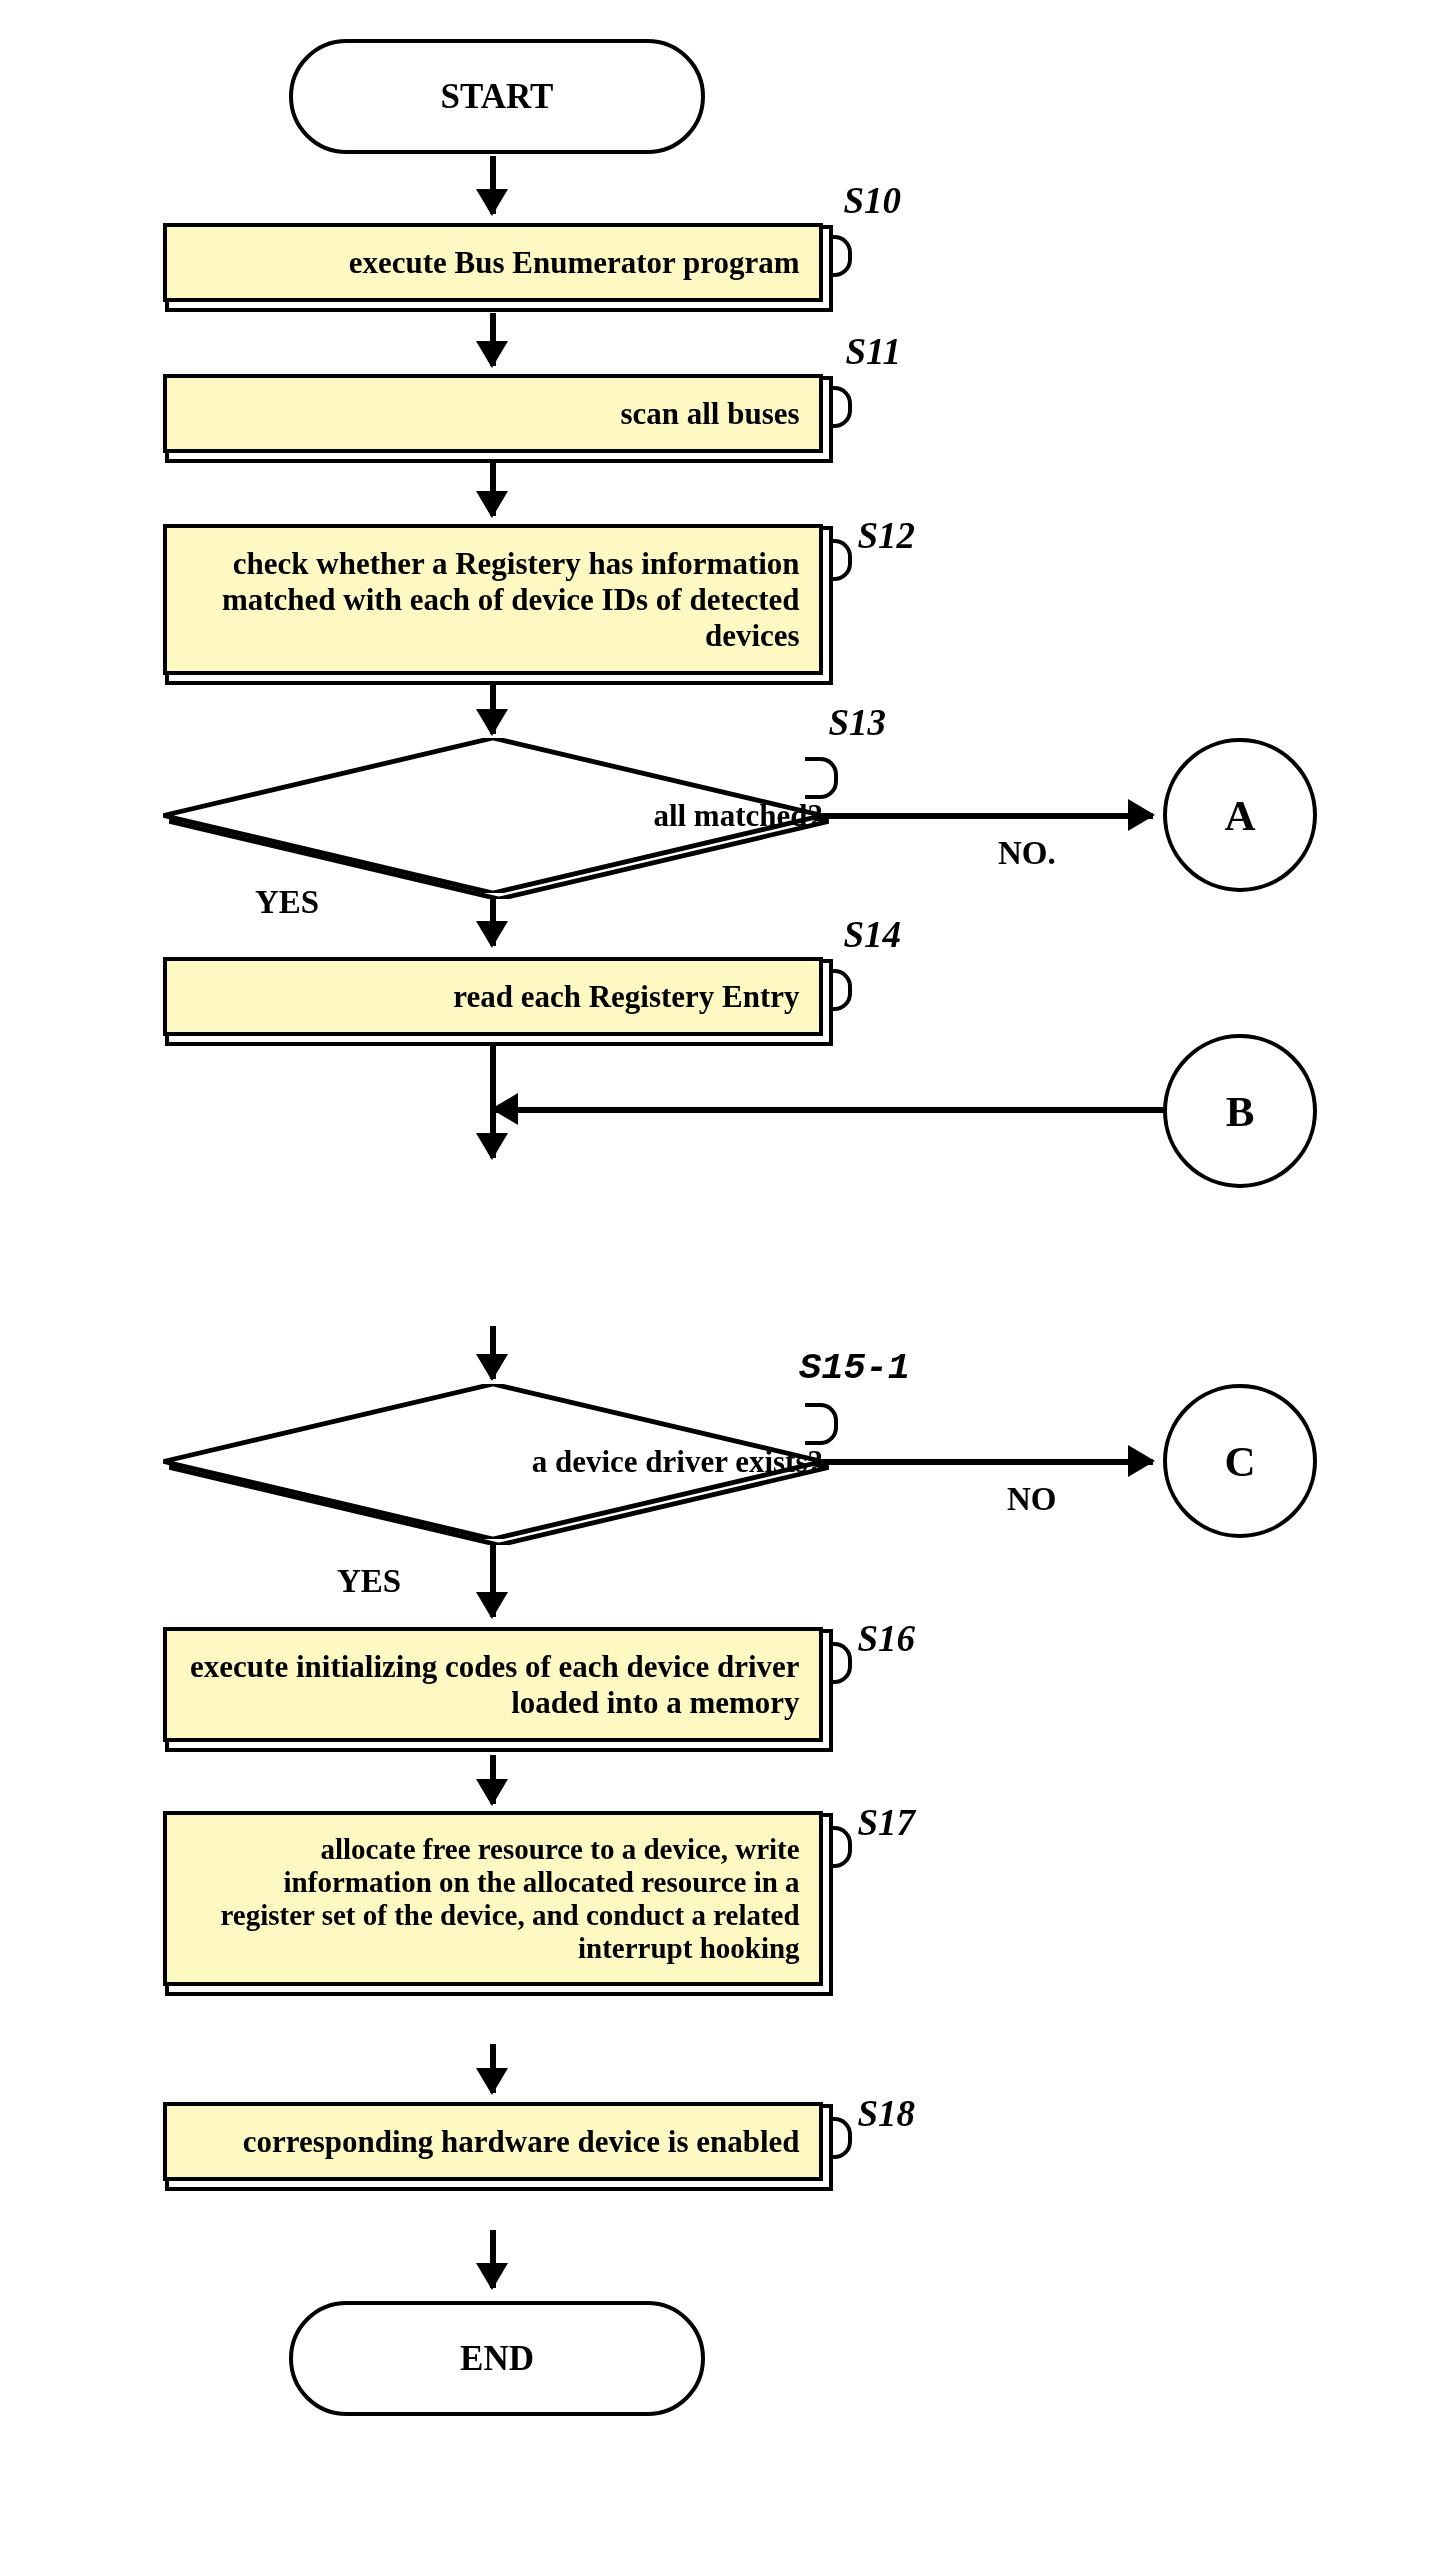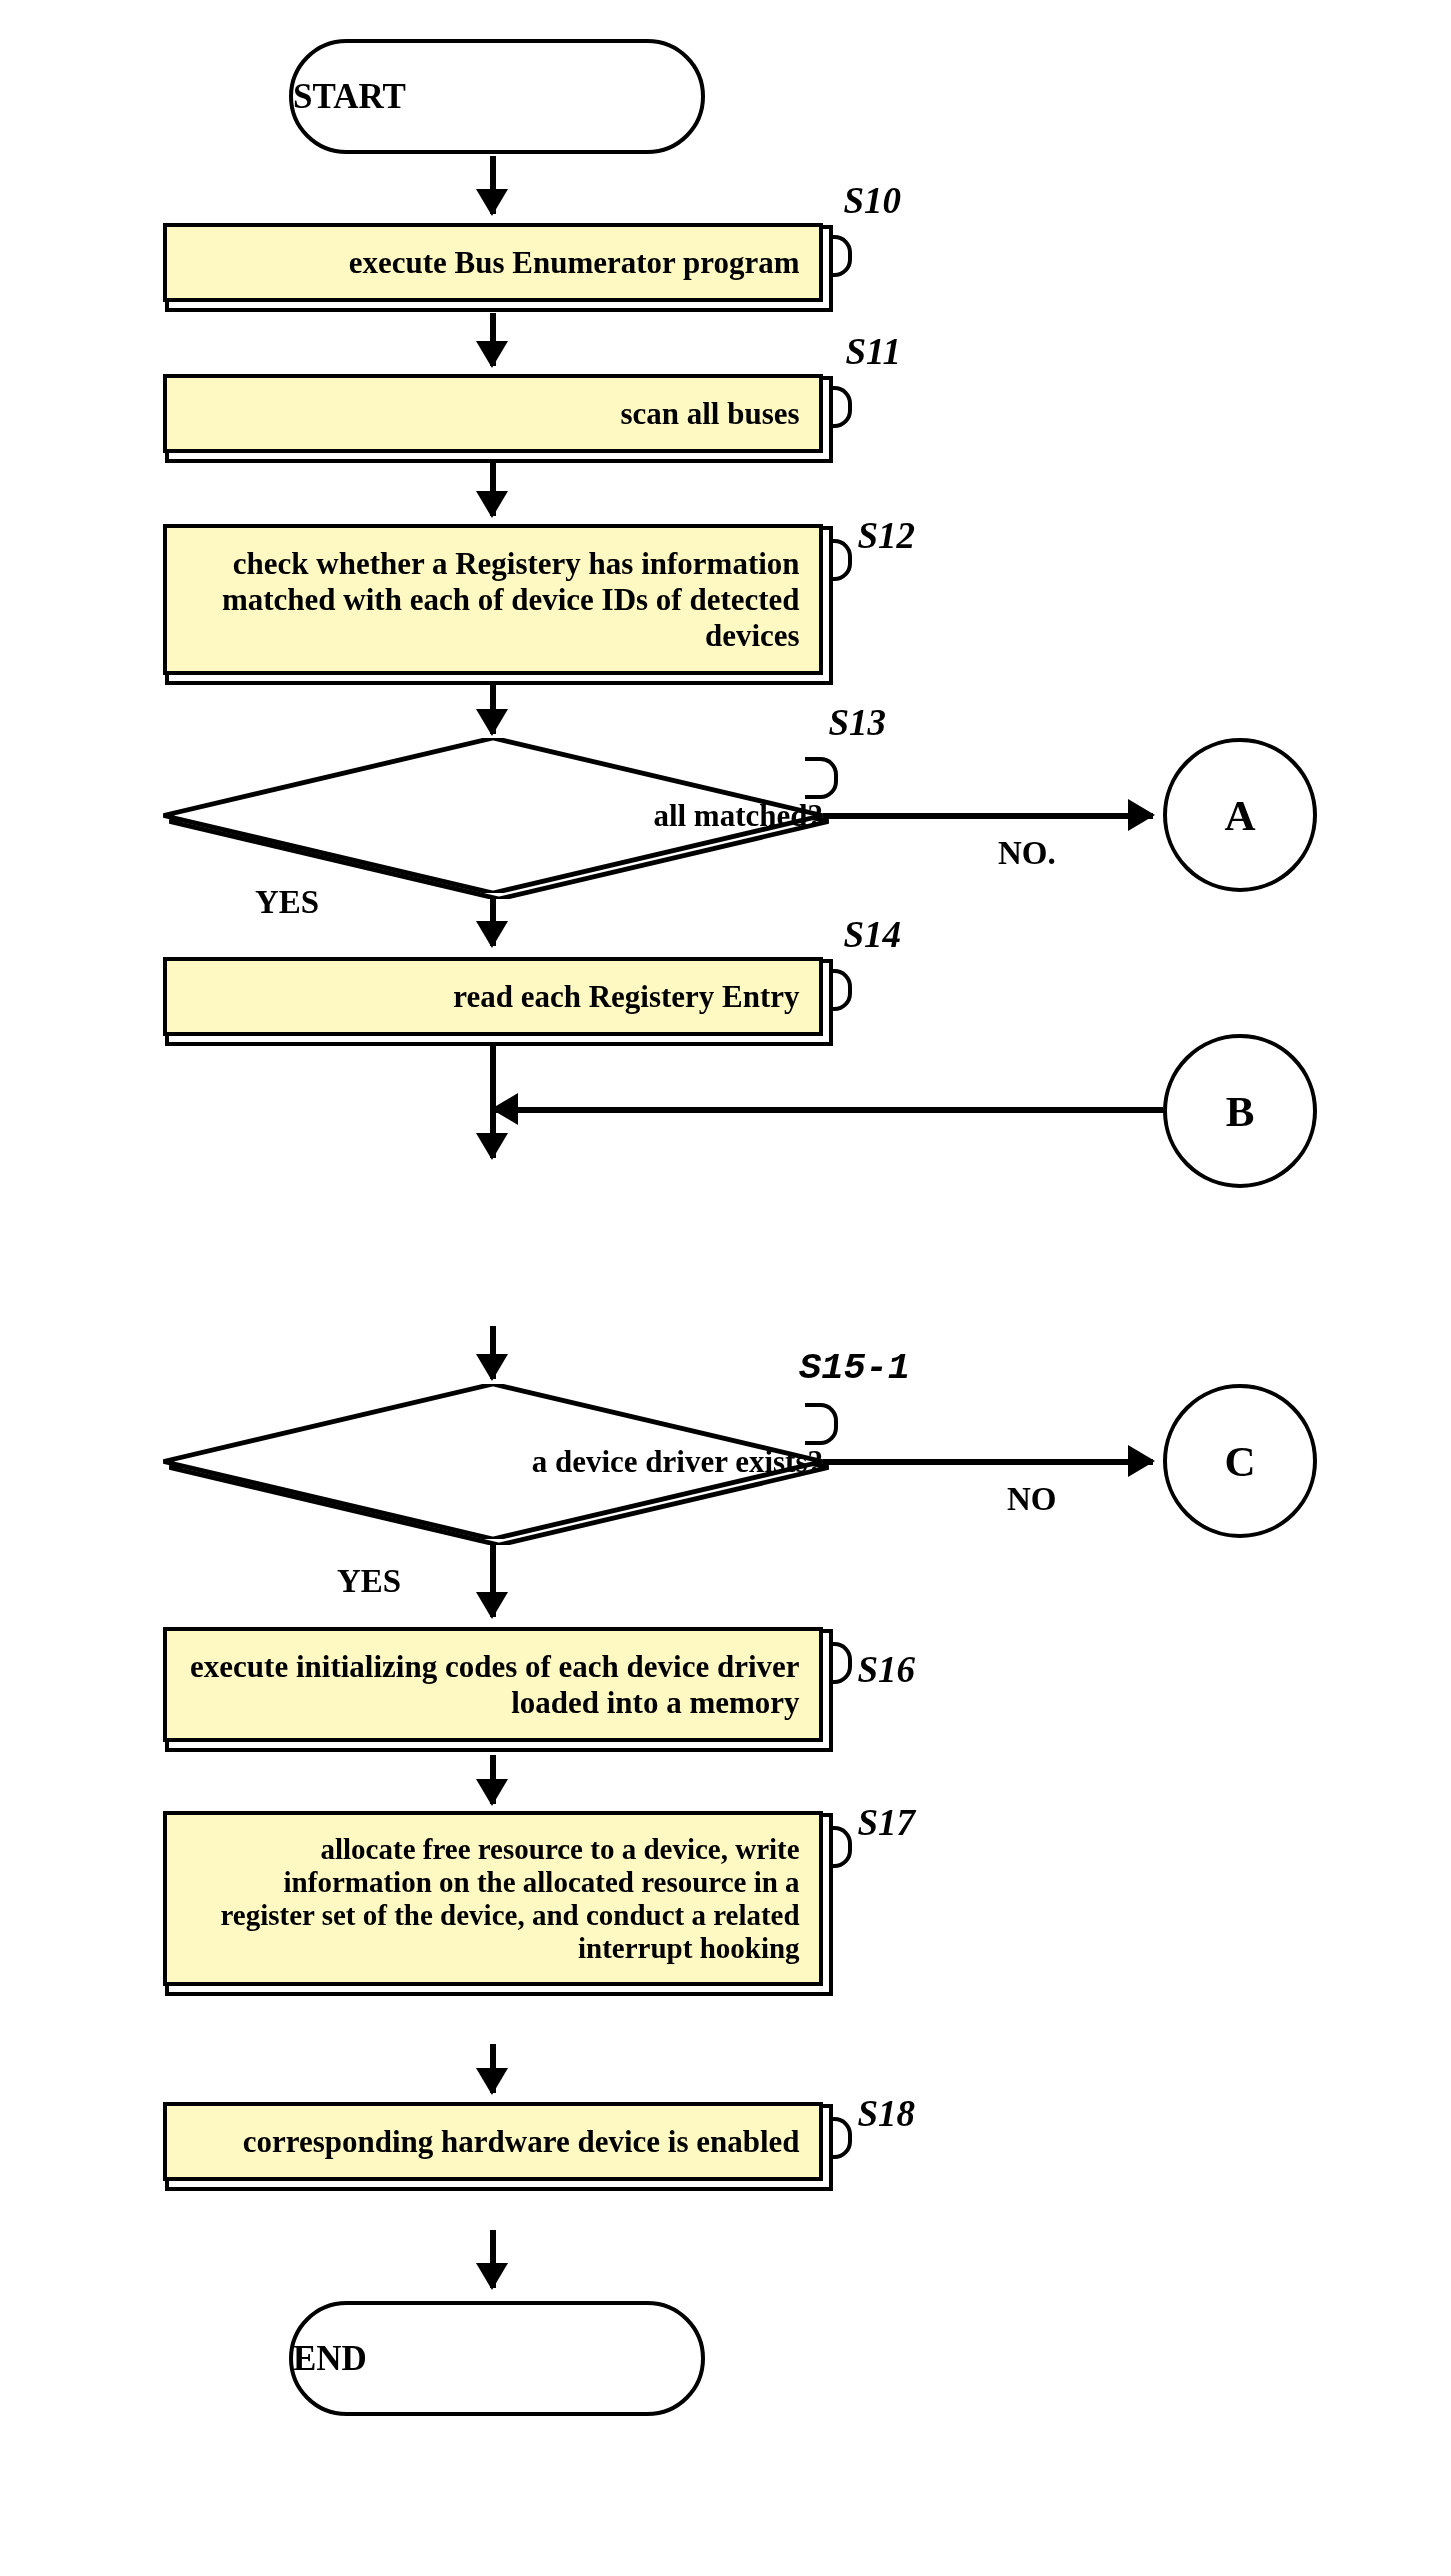--- a/index.html
+++ b/index.html
@@ -14,20 +14,21 @@
     margin: 0 auto;
   }
   .terminator {
     width: 408px;
     height: 107px;
     border: 4.9px solid #000;
     border-radius: 58px;
     margin: 0 auto;
     display: flex;
     align-items: center;
+    justify-content: center;
     font-size: 35px;
     font-weight: bold;
     background: #fff;
   }
   .process-wrap {
     position: relative;
     width: 660px;
     margin: 0 auto;
   }
   .process {
@@ -239,21 +240,21 @@
 
   <div class="edge-label" style="top:1524px; left:291px;">YES</div>
   <div class="arrow-v" style="height:78px; position:absolute; top:1500px; left:444px;"></div>
 
   <div style="position:absolute; top:1588px; left:117px; width:660px;">
     <div class="process-wrap">
       <div class="shadow"></div>
       <div class="process"><span>execute initializing codes of each device driver loaded into a memory</span></div>
     </div>
     <div class="hook" style="top:14.6px; right:-29px;"></div>
-    <div class="slabel" style="top:-9.7px; right:-92px;margin-top:31px;">S16</div>
+    <div class="slabel" style="top:-9.7px; right:-92px;">S16</div>
   </div>
   <div class="arrow-v" style="height:49px; position:absolute; top:1716px; left:444px;"></div>
 
   <div style="position:absolute; top:1772px; left:117px; width:660px;">
     <div class="process-wrap">
       <div class="shadow"></div>
       <div class="process" style="font-size:29px;padding-left:44px;"><span>allocate free resource to a device, write information on the allocated resource in a register set of the device, and conduct a related interrupt hooking</span></div>
     </div>
     <div class="hook" style="top:14.6px; right:-29px;"></div>
     <div class="slabel" style="top:-9.7px; right:-92px;">S17</div>

